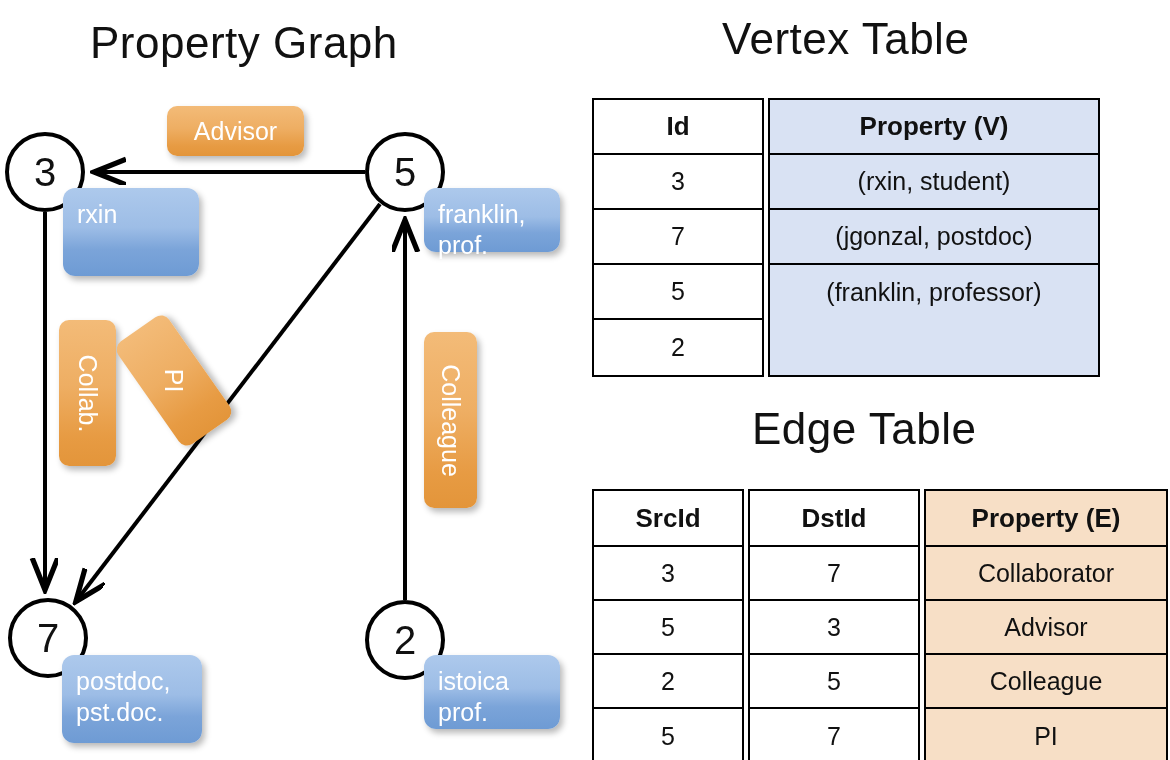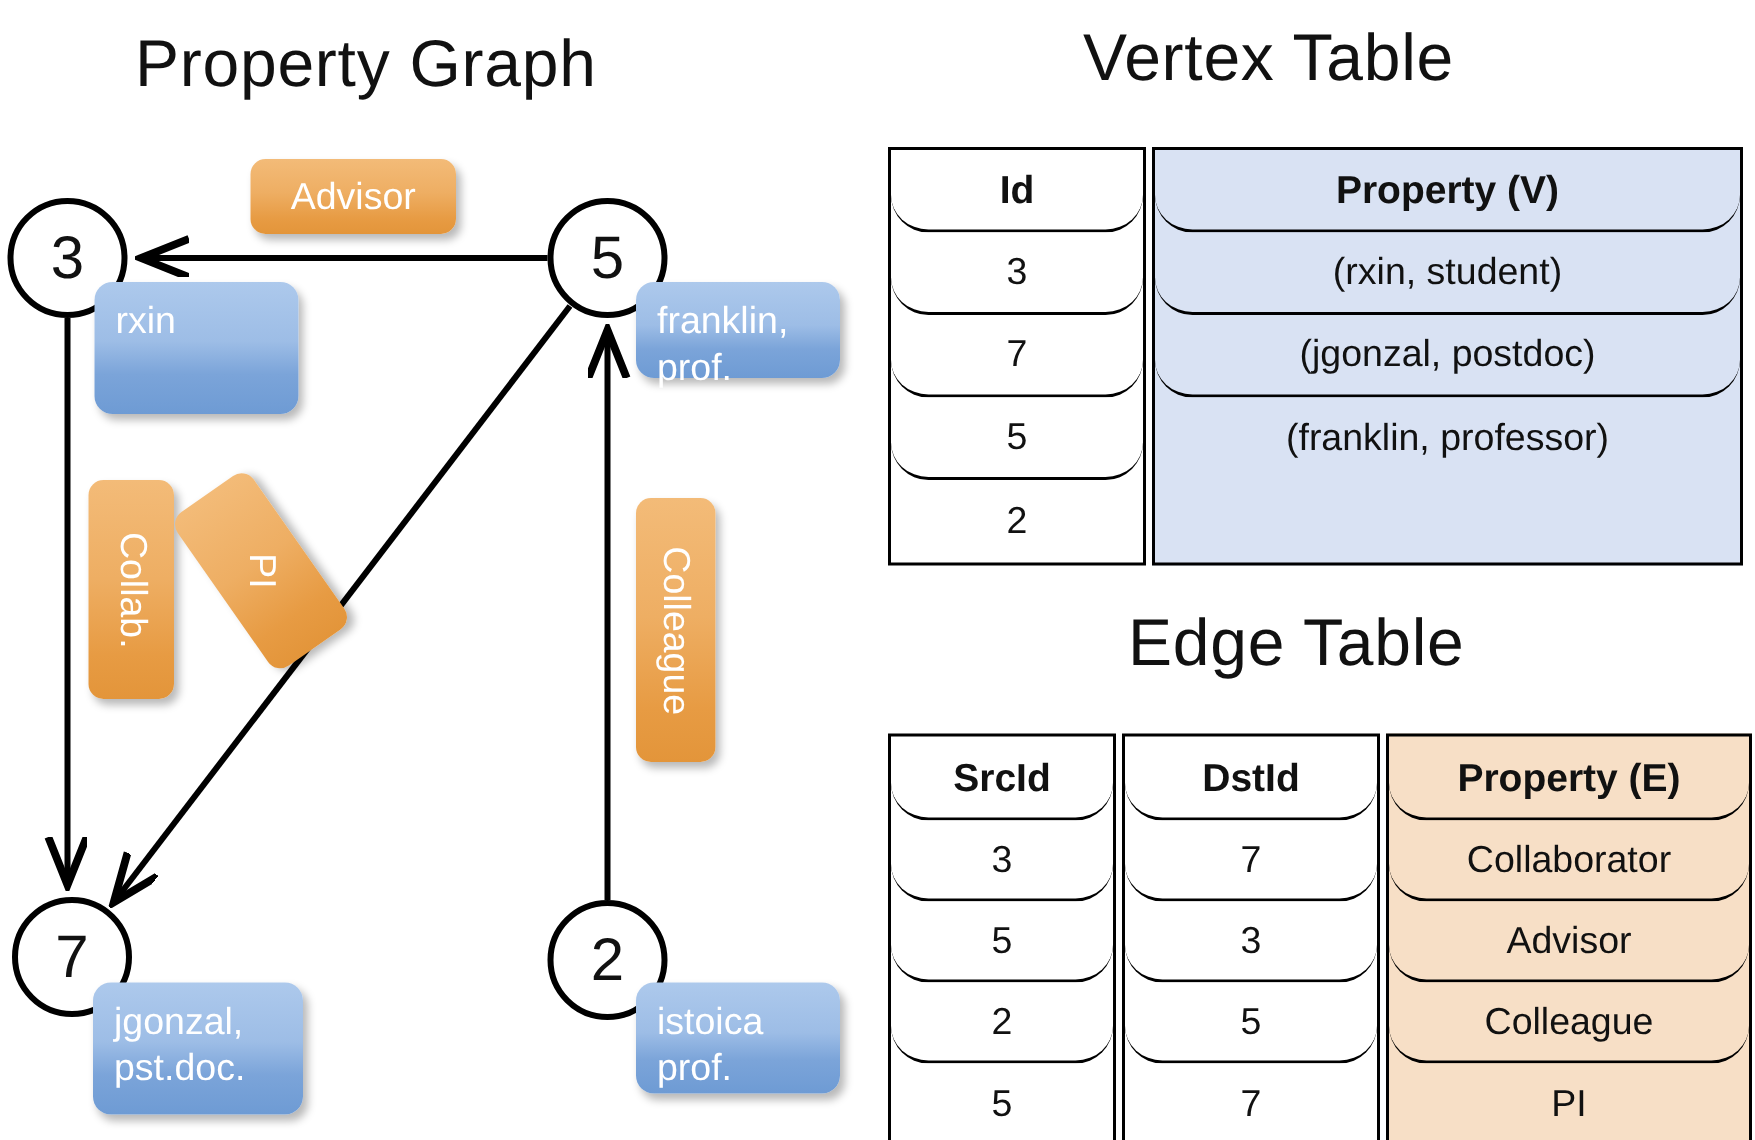--- a/index.html
+++ b/index.html
@@ -127,29 +127,28 @@
   .tcol + .tcol { margin-left: 4px; }
   .tcell {
     border-bottom: 2px solid #000;
     box-sizing: border-box;
     display: flex;
     align-items: center;
     justify-content: center;
     font-size: 25px;
     color: #111;
     white-space: nowrap;
-    border-radius: 25px;
   }
   .tcell:last-child { border-bottom: none; }
   .tcell.head { font-weight: bold; font-size: 26px; }
 
   
   #vertex-table { left: 592px; top: 98px; }
   #vertex-table .col-id   { width: 172px; }
-  #vertex-table .col-prop { width: 394px; background: #d9e2f3; }
+  #vertex-table .col-prop { width: 332px; background: #d9e2f3; }
   #vertex-table .tcell    { height: 55px; }
   #vertex-table .tcell.head { height: 55px; }
 
   
   #edge-table { left: 592px; top: 489px; }
   #edge-table .col-src  { width: 152px; }
   #edge-table .col-dst  { width: 172px; }
   #edge-table .col-prop { width: 244px; background: #f7dfc6; }
   #edge-table .tcell    { height: 54px; }
   #edge-table .tcell.head { height: 56px; }
@@ -185,21 +184,21 @@
   <div class="vnode" id="node-2">2</div>
 
   <div class="prop-box" id="prop-rxin">
     <div>rxin</div>
   </div>
   <div class="prop-box" id="prop-franklin">
     <div>franklin,</div>
     <div>prof.</div>
   </div>
   <div class="prop-box" id="prop-jgonzal">
-    <div>jgonzal,</div>
+    <div>postdoc,</div>
     <div>pst.doc.</div>
   </div>
   <div class="prop-box" id="prop-istoica">
     <div>istoica</div>
     <div>prof.</div>
   </div>
 
   <div class="edge-label" id="label-advisor">
     <span class="rot-none">Advisor</span>
   </div>

